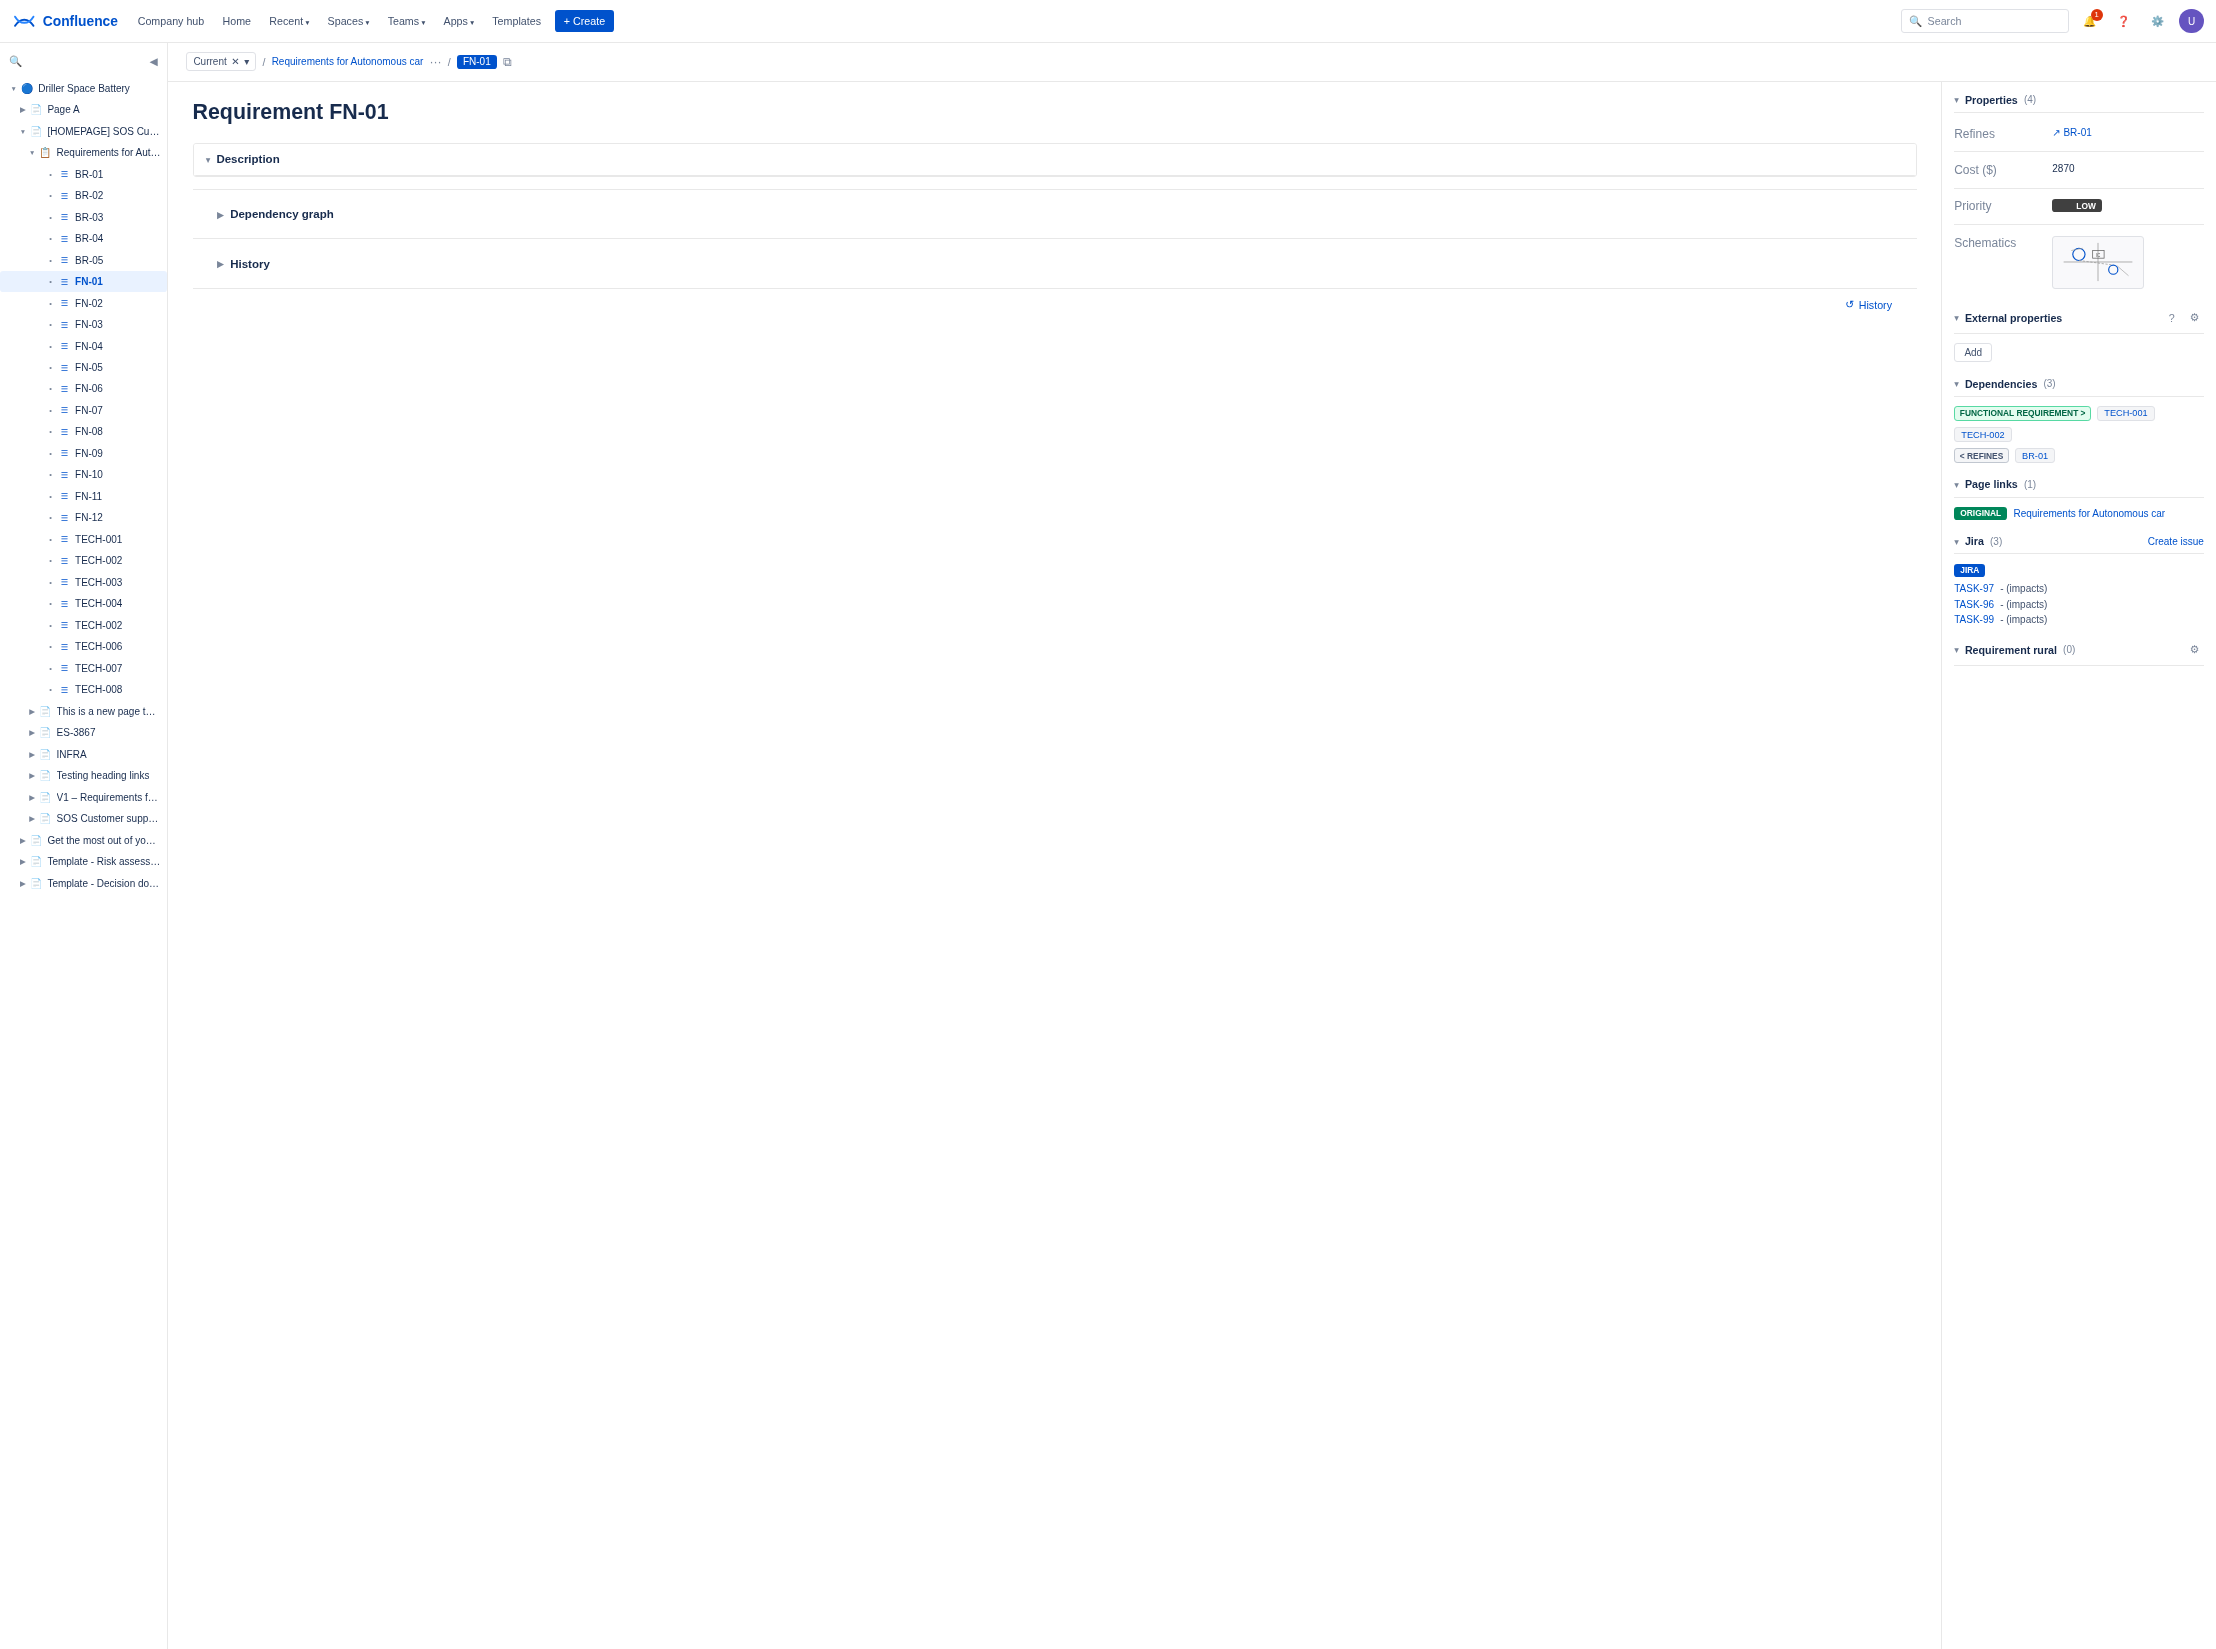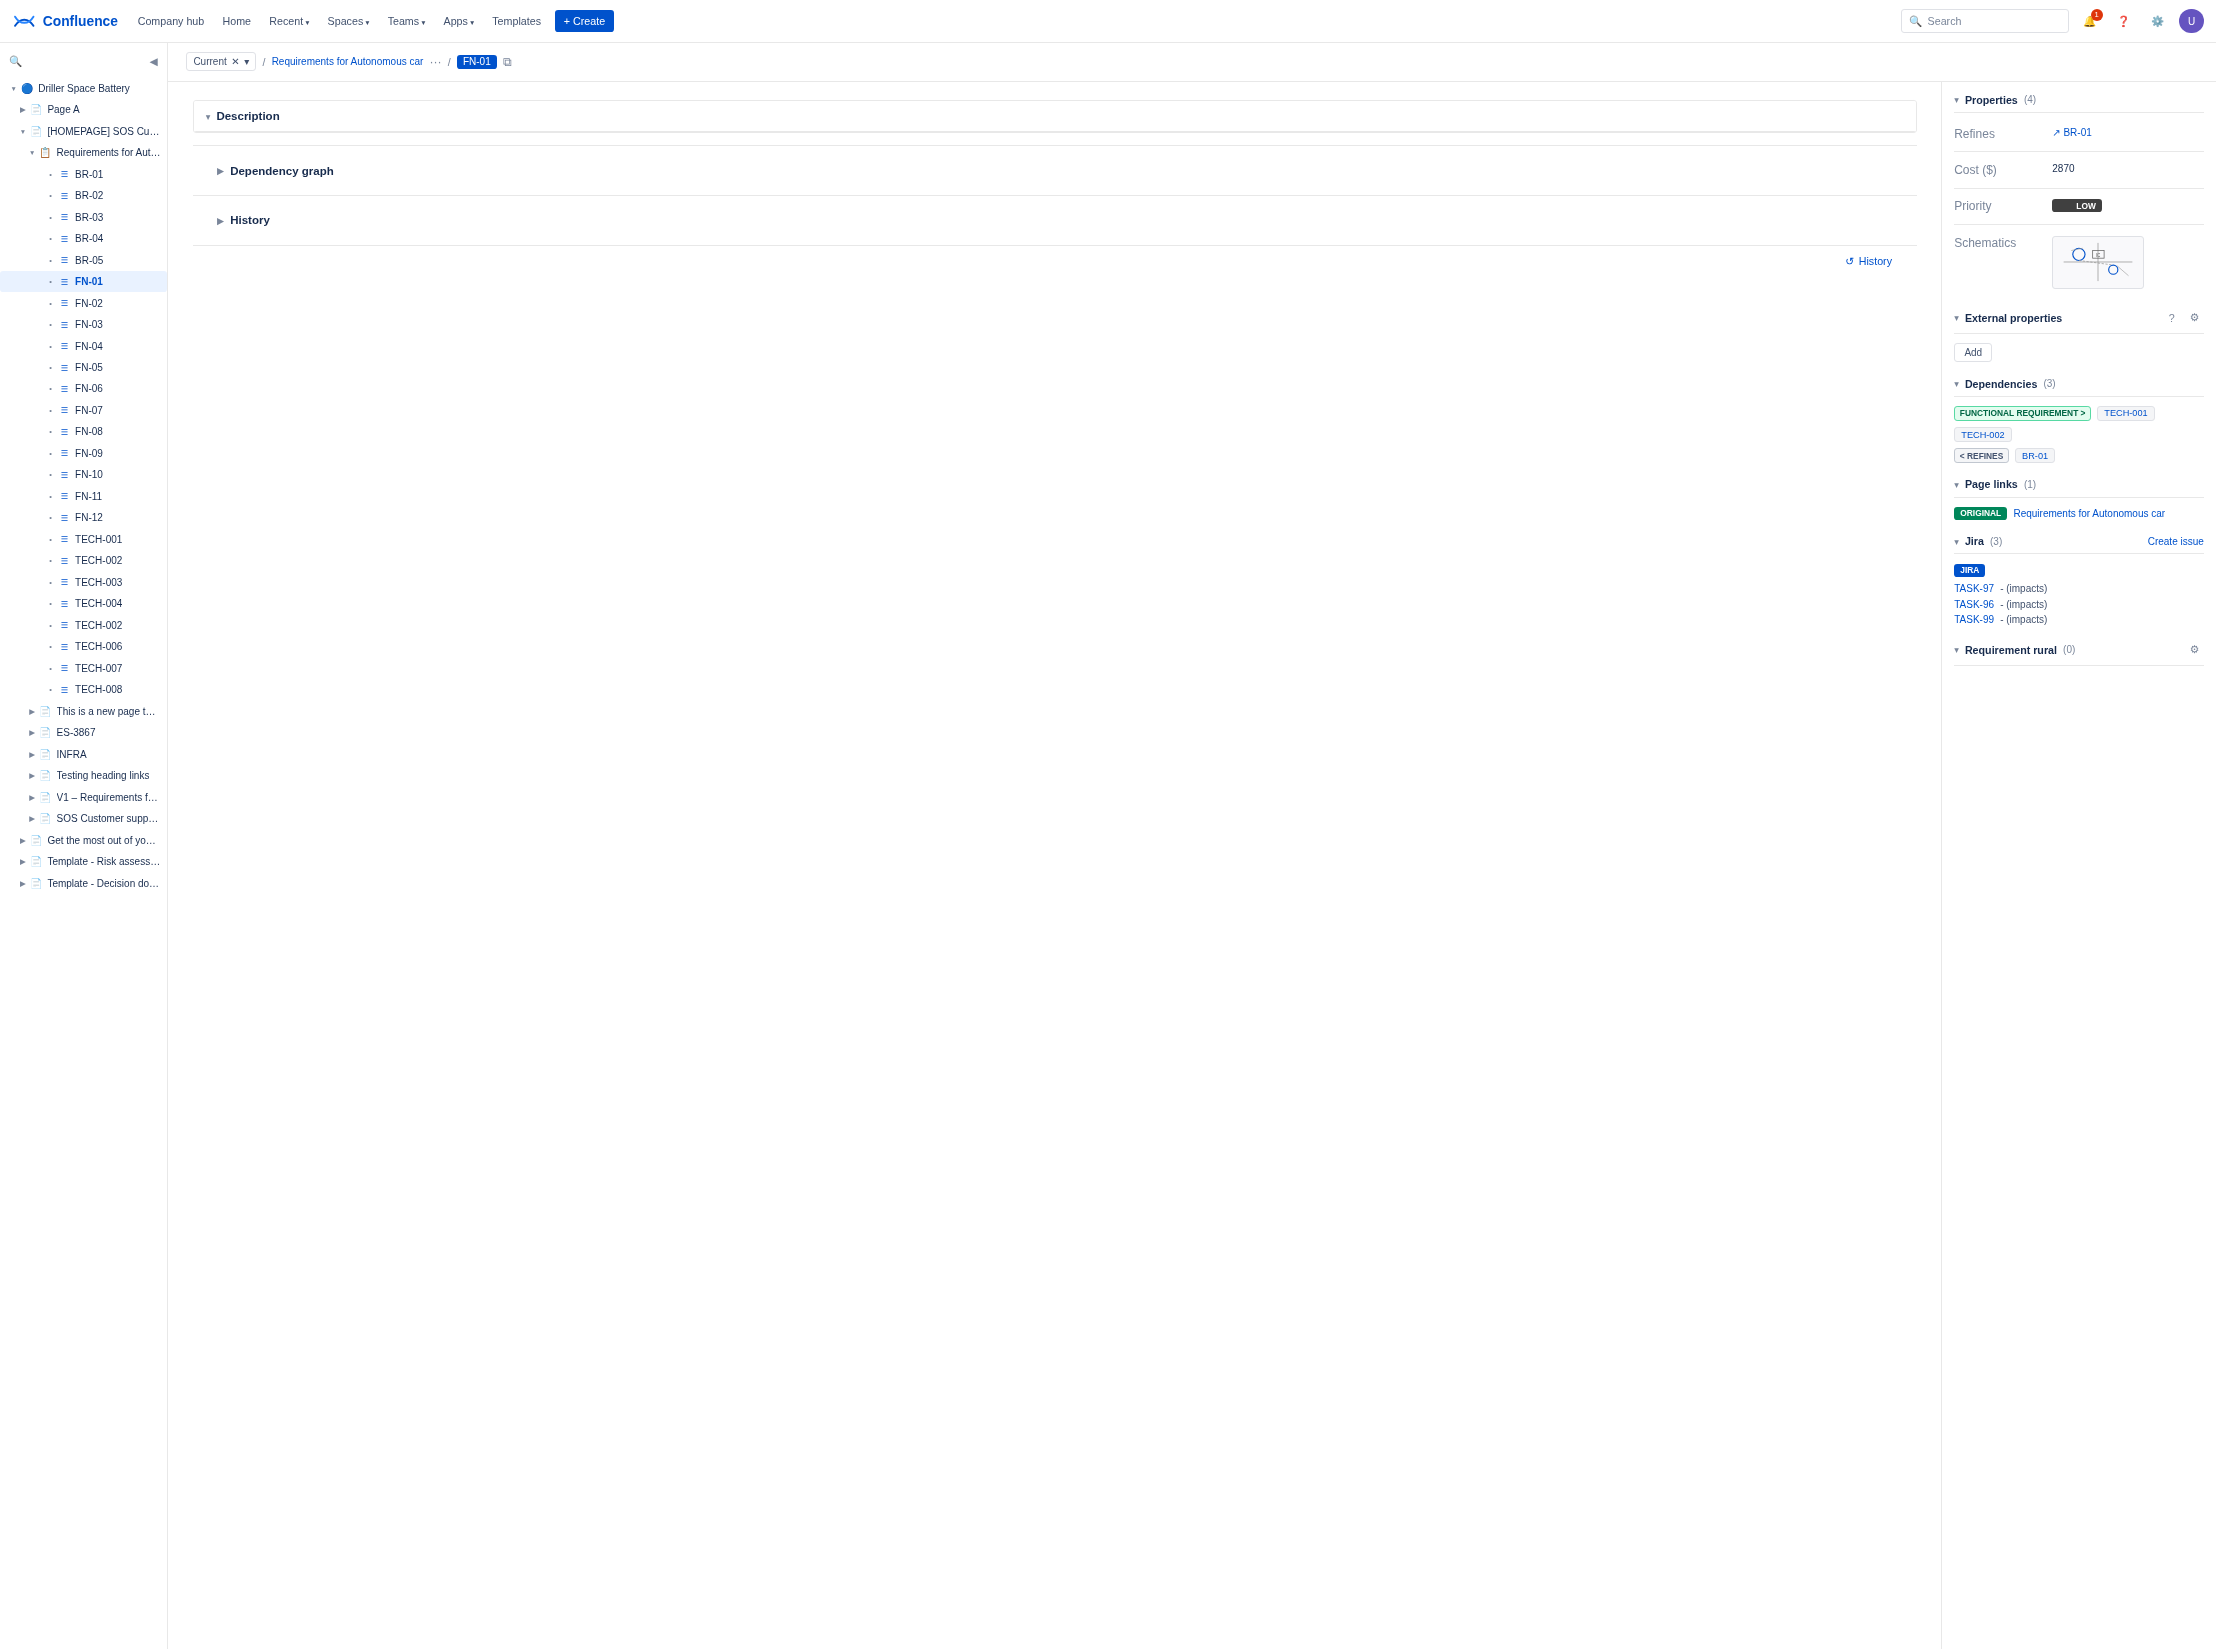--- a/index.html
+++ b/index.html
@@ -437,20 +437,21 @@
       <span class="breadcrumb-link">Requirements for Autonomous car</span>
       <span class="breadcrumb-dots">···</span>
       <span class="breadcrumb-sep">/</span>
       <span class="breadcrumb-current">FN-01</span>
       <span class="copy-icon">⧉</span>
     </div>
 
     <div class="page-body">
 
       <div class="page-main">
+        <h1 class="page-title">Requirement FN-01</h1>
 
         <div class="section-block">
           <div class="section-header">
             <span class="section-chevron">▾</span>
             <span class="section-title">Description</span>
           </div>
         </div>
 
         <div class="footer-section">
           <div class="footer-section-header">

